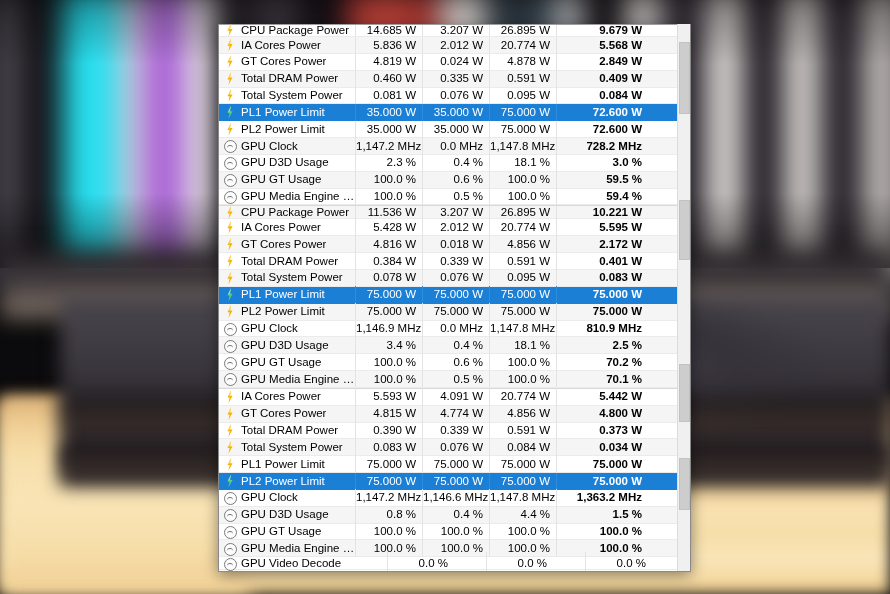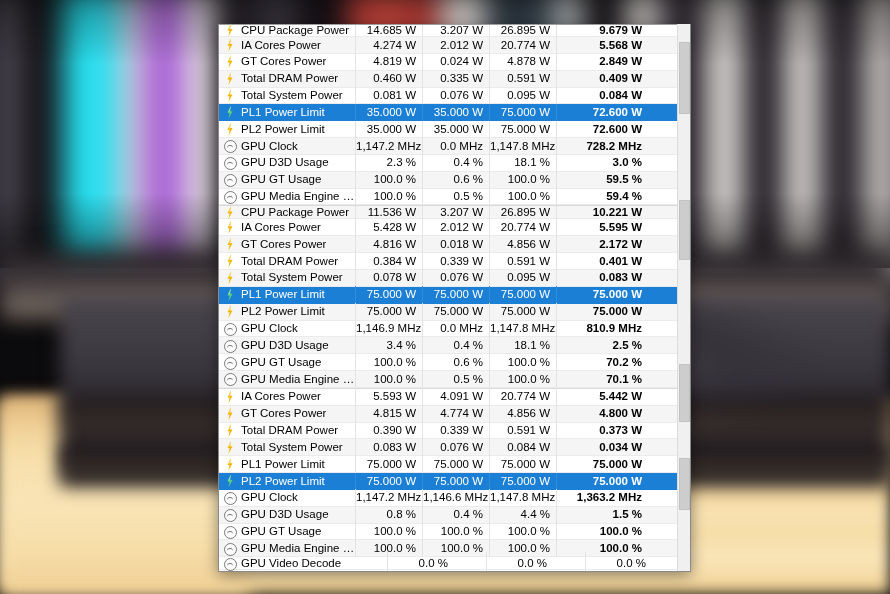--- a/index.html
+++ b/index.html
@@ -240,21 +240,21 @@
           <div class="cell-val">14.685 W</div>
           <div class="cell-val">3.207 W</div>
           <div class="cell-val">26.895 W</div>
           <div class="cell-val wide">9.679 W</div>
         </div>
         <div class="row alt">
           <div class="cell-name">
             <span class="icon ico-bolt"></span>
             <span class="label">IA Cores Power</span>
           </div>
-          <div class="cell-val">4.274 W</div>
+          <div class="cell-val">5.836 W</div>
           <div class="cell-val">2.012 W</div>
           <div class="cell-val">20.774 W</div>
           <div class="cell-val wide">5.568 W</div>
         </div>
         <div class="row">
           <div class="cell-name">
             <span class="icon ico-bolt"></span>
             <span class="label">GT Cores Power</span>
           </div>
           <div class="cell-val">4.819 W</div>

